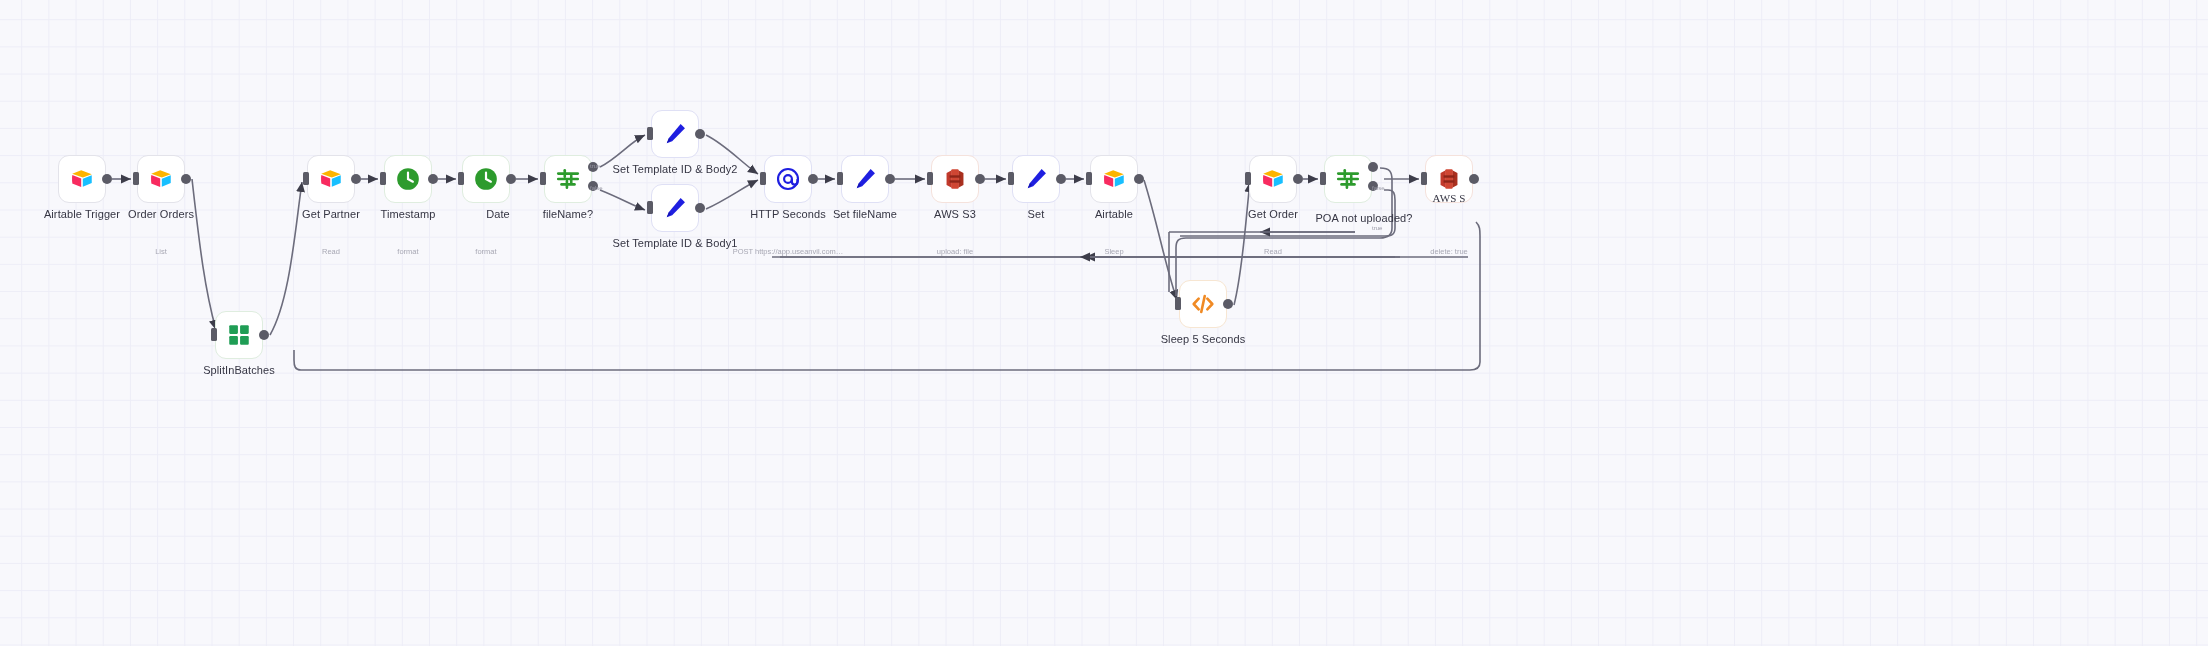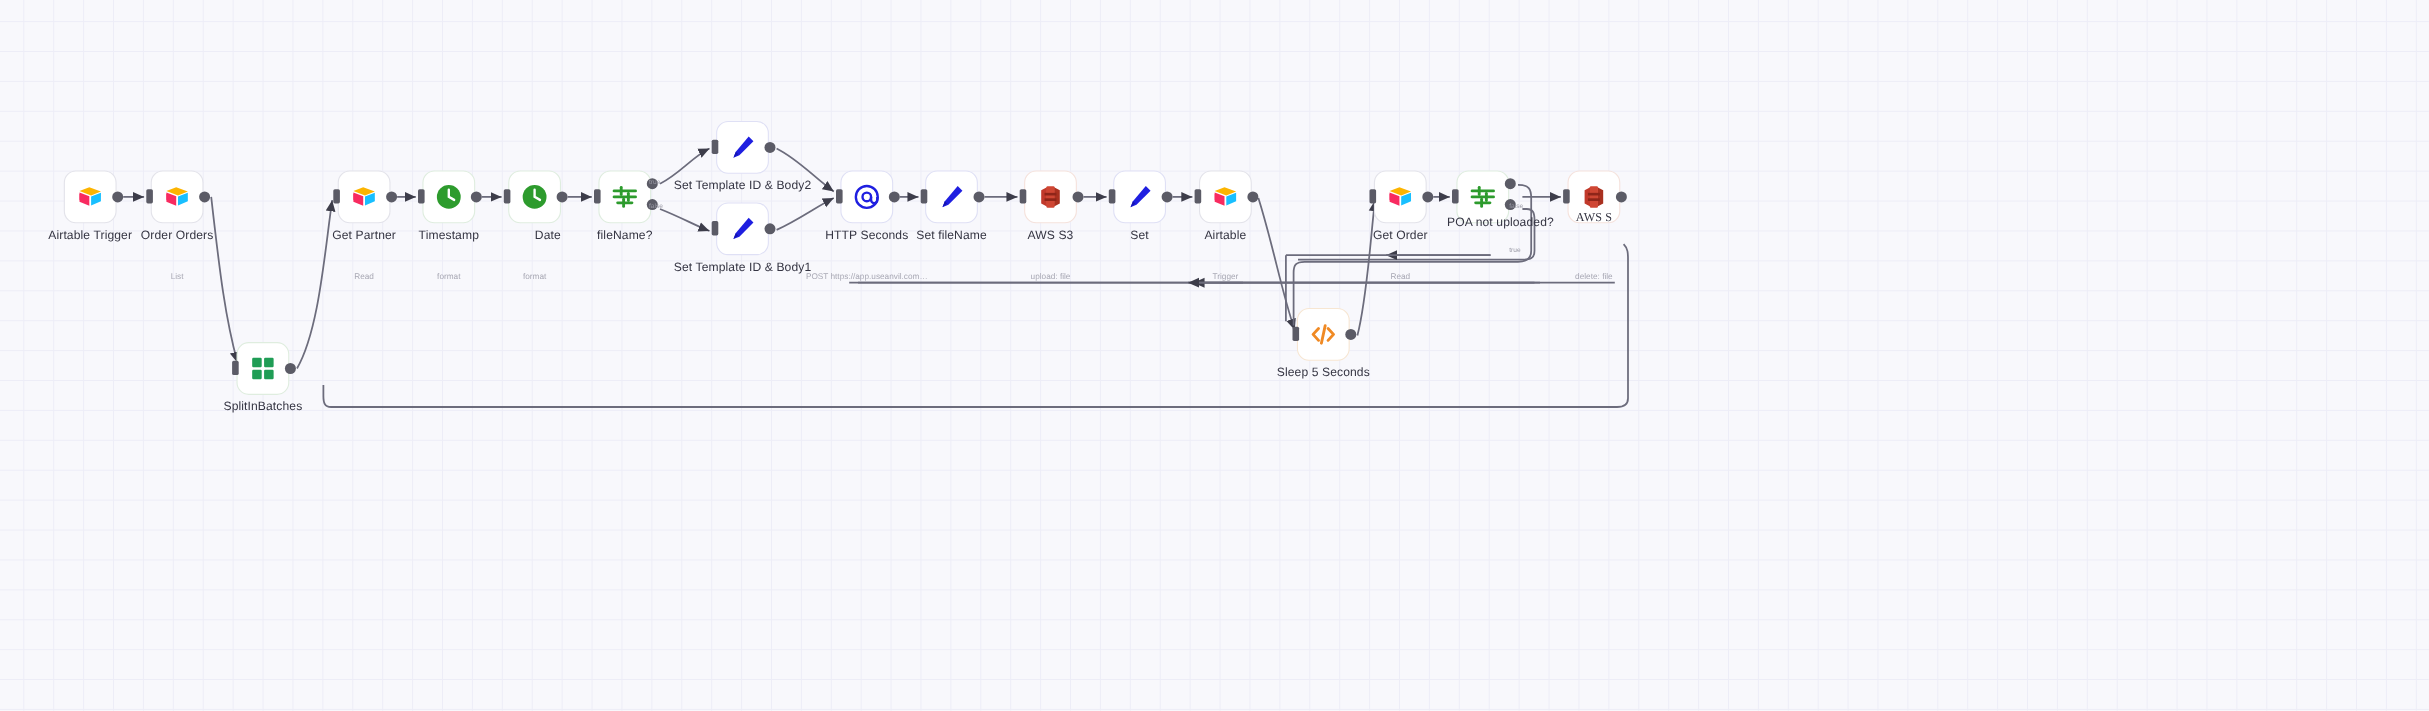--- a/index.html
+++ b/index.html
@@ -318,26 +318,26 @@
       <div class="node-label" style="left: 468px; top: 208px; width: 200px;">fileName?</div>
       <div class="node-label" style="left: 575px; top: 163px; width: 200px;">Set Template ID &amp; Body2</div>
       <div class="node-label" style="left: 575px; top: 237px; width: 200px;">Set Template ID &amp; Body1</div>
       <div class="node-label" style="left: 688px; top: 208px; width: 200px;">HTTP Seconds</div>
       <div class="node-sub" style="left: 688px; top: 219px; width: 200px;">POST https://app.useanvil.com…</div>
       <div class="node-label" style="left: 765px; top: 208px; width: 200px;">Set fileName</div>
       <div class="node-label" style="left: 855px; top: 208px; width: 200px;">AWS S3</div>
       <div class="node-sub" style="left: 855px; top: 219px; width: 200px;">upload: file</div>
       <div class="node-label" style="left: 936px; top: 208px; width: 200px;">Set</div>
       <div class="node-label" style="left: 1014px; top: 208px; width: 200px;">Airtable</div>
-      <div class="node-sub" style="left: 1014px; top: 219px; width: 200px;">Trigger</div>
+      <div class="node-sub" style="left: 1014px; top: 219px; width: 200px;">Sleep</div>
       <div class="node-label" style="left: 1103px; top: 333px; width: 200px;">Sleep 5 Seconds</div>
       <div class="node-label" style="left: 1173px; top: 208px; width: 200px;">Get Order</div>
       <div class="node-sub" style="left: 1173px; top: 219px; width: 200px;">Read</div>
-      <div class="node-label" style="left: 1248px; top: 196px; width: 232px;">POA not uploaded?</div>
+      <div class="node-label" style="left: 1248px; top: 212px; width: 232px;">POA not uploaded?</div>
       <div class="node-label" style="left: 1349px; top: 192px; width: 200px; font-family: Liberation Serif, serif;">AWS S</div>
-      <div class="node-sub" style="left: 1349px; top: 219px; width: 200px;">delete: file</div>
+      <div class="node-sub" style="left: 1349px; top: 219px; width: 200px;">delete: true</div>
       <div class="branch-label" style="left: 590px; top: 163px;">true</div>
       <div class="branch-label" style="left: 590px; top: 185px;">false</div>
       <div class="branch-label" style="left: 1372px; top: 185px;">false</div>
       <div class="branch-label" style="left: 1372px; top: 225px;">true</div>
     </div>
 
 </div>
 
 </body></html>

